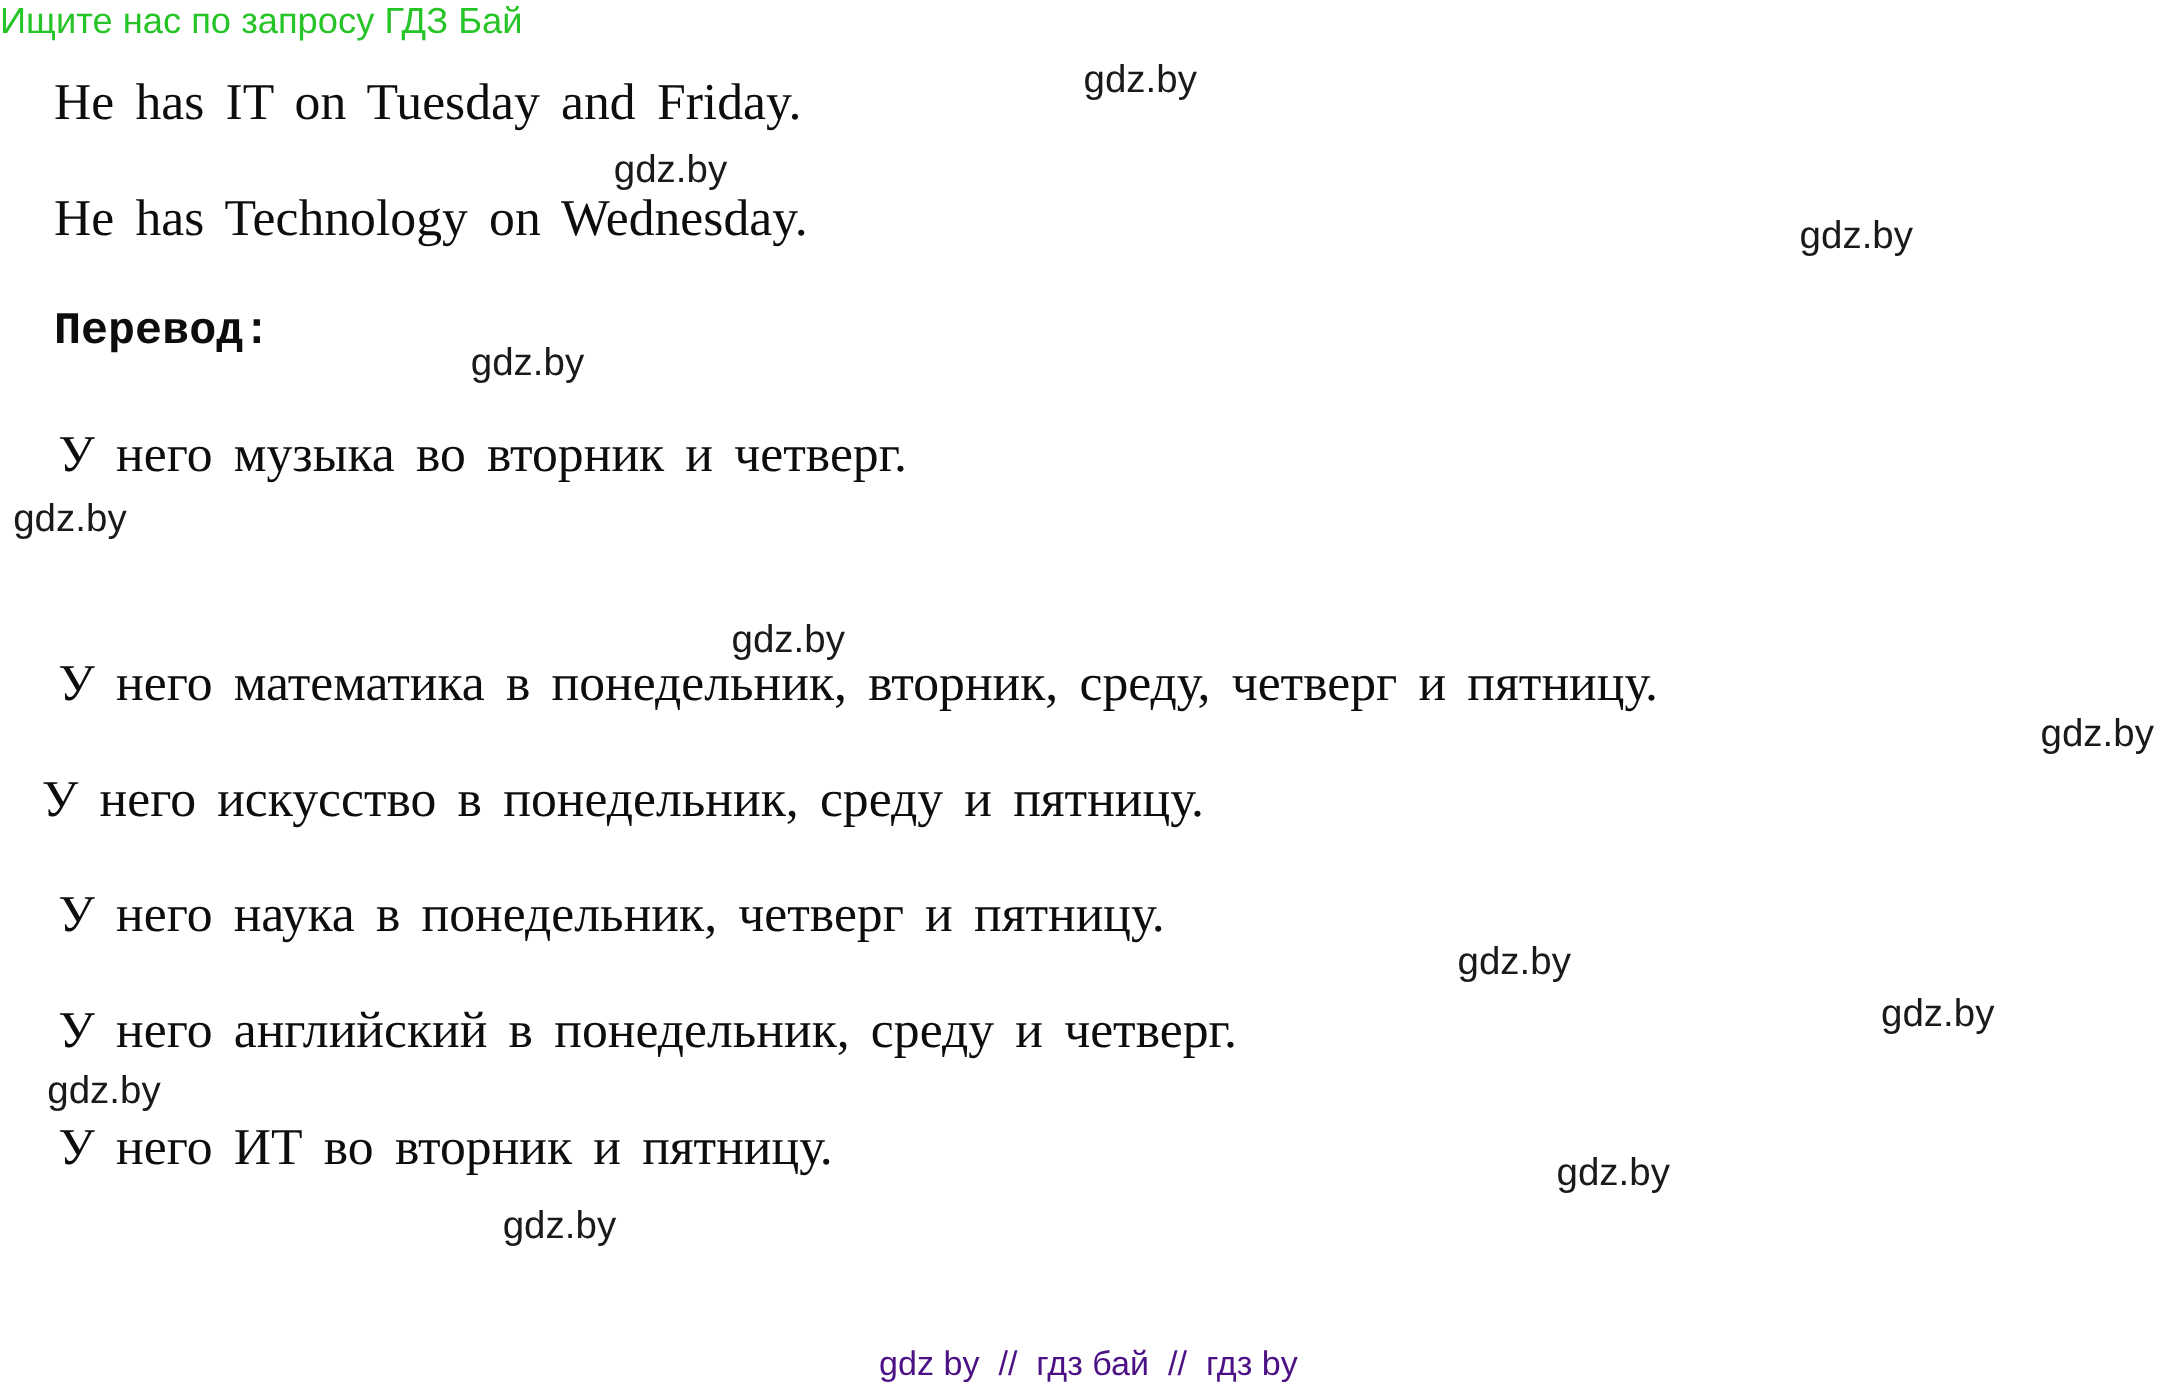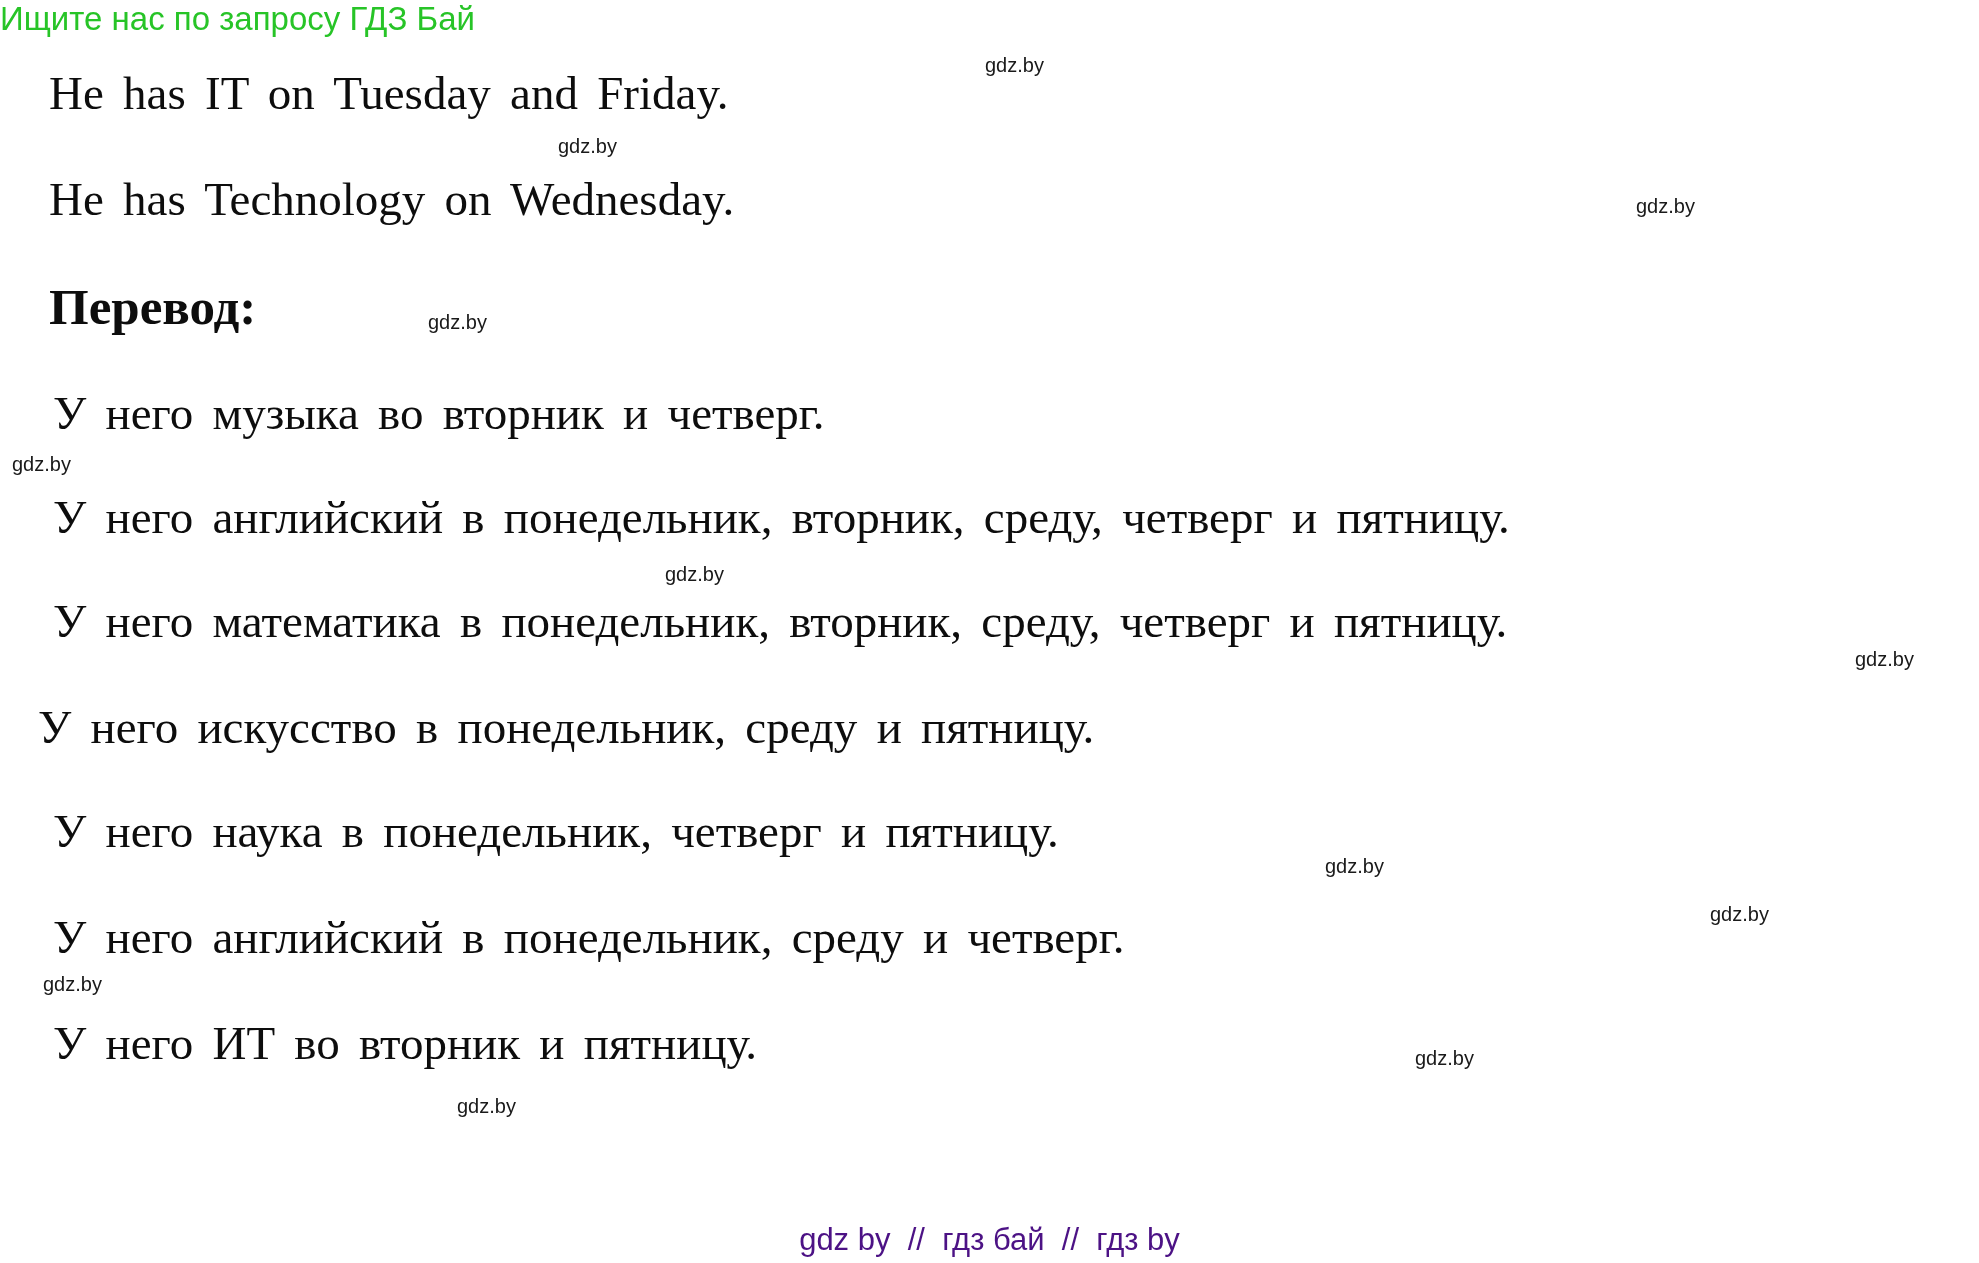--- a/index.html
+++ b/index.html
@@ -26,30 +26,30 @@
     position: absolute;
     font-family: "Liberation Serif", serif;
     font-size: 47px;
     line-height: 1;
     white-space: nowrap;
     word-spacing: 0.16em;
     color: #0d0d0d;
   }
   .heading {
     position: absolute;
-    font-family: Liberation Serif, serif;
-    font-size: 51px;
+    font-family: Liberation Mono, monospace;
+    font-size: 41px;
     font-weight: 700;
     line-height: 1;
     color: #0d0d0d;
   }
   .watermark {
     position: absolute;
     font-family: "Liberation Sans", sans-serif;
-    font-size: 20px;
+    font-size: 35px;
     line-height: 1;
     color: #1a1a1a;
     white-space: nowrap;
   }
   .footer {
     position: absolute;
     top: 1222px;
     left: 0;
     width: 100%;
     text-align: center;
@@ -103,21 +103,20 @@
   <div class="watermark wm3">gdz.by</div>
 
   <div class="heading head-pos">Перевод:</div>
 
   <div class="watermark wm4">gdz.by</div>
 
   <div class="sentence rus1">У него музыка во вторник и четверг.</div>
 
   <div class="watermark wm5">gdz.by</div>
 
-  <div class="sentence rus2">У него английский в понедельник, вторник, среду, четверг и пятницу.</div>
 
   <div class="watermark wm6">gdz.by</div>
 
   <div class="sentence rus3">У него математика в понедельник, вторник, среду, четверг и пятницу.</div>
 
   <div class="watermark wm7">gdz.by</div>
 
   <div class="sentence rus4">У него искусство в понедельник, среду и пятницу.</div>
 
   <div class="sentence rus5">У него наука в понедельник, четверг и пятницу.</div>

